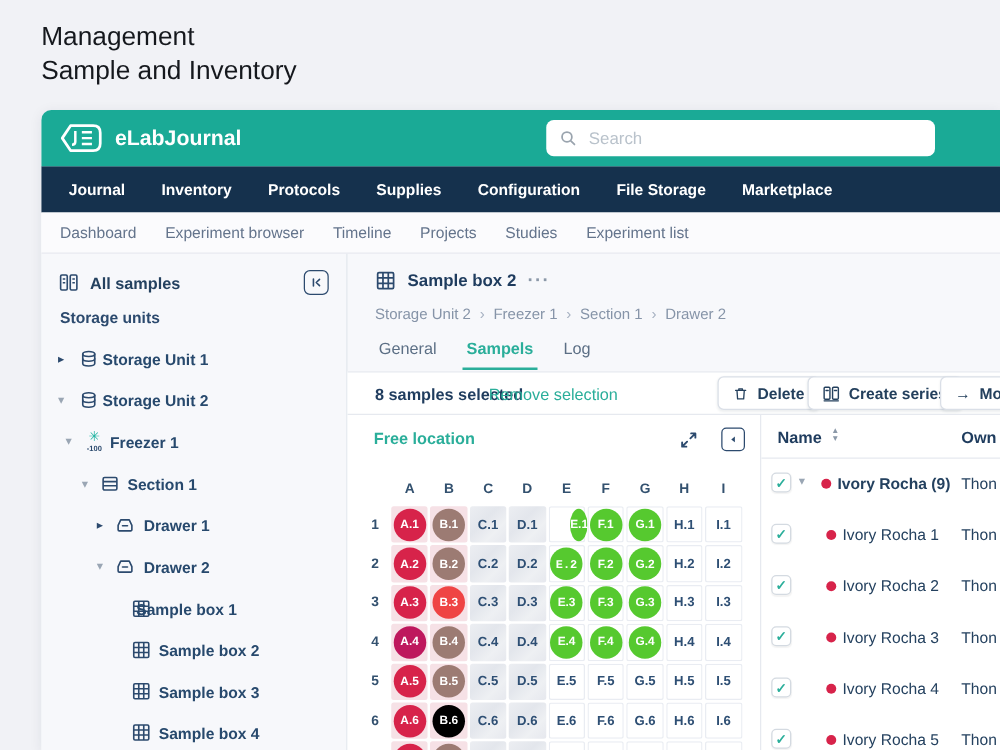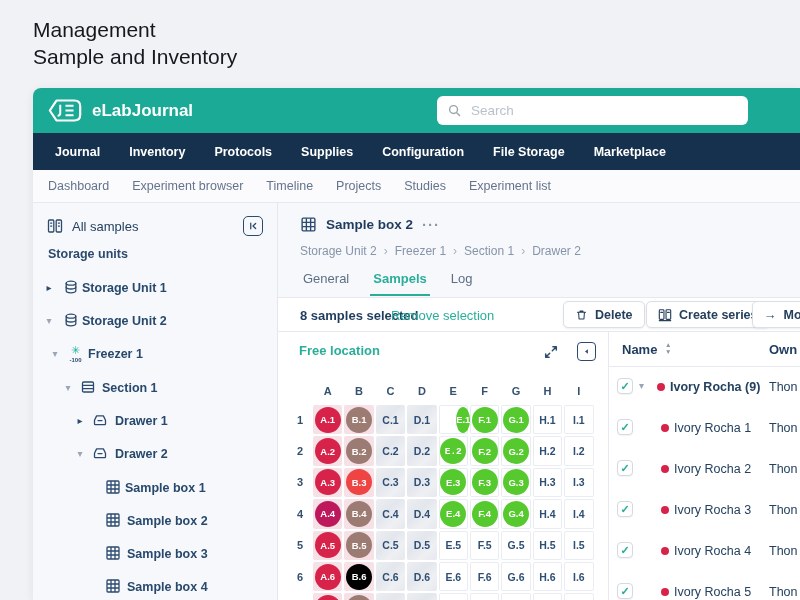--- a/index.html
+++ b/index.html
@@ -19,21 +19,21 @@
   
   .mainnav{height:37px;background:#15314d;display:flex;align-items:center;padding-left:22px;gap:29px}
   .mainnav .nav-item{color:#fff;font-size:12.5px;font-weight:bold;white-space:nowrap;cursor:pointer}
   .subnav{height:33px;background:#fbfbfd;border-bottom:1px solid #e7e9ef;display:flex;align-items:center;
           padding-left:15px;gap:23px;box-sizing:border-box}
   .subnav .nav-item{color:#64748c;font-size:12.5px;white-space:nowrap;cursor:pointer}
   .content{position:absolute;top:115px;left:0;right:0;bottom:0;display:flex}
   
   .sidebar{width:245px;flex:none;position:relative;border-right:1px solid #e4e7ee;box-sizing:border-box}
   .s-allrow{position:absolute;left:14px;top:15px;display:flex;align-items:center;gap:9px;
-            color:#24415f;font-size:13px;font-weight:normal;cursor:pointer}
+            color:#24415f;font-size:13px;font-weight:bold;cursor:pointer}
   .s-collapse{position:absolute;right:14px;top:13px;width:20px;height:20px;border:1.5px solid #2c4a6e;
               border-radius:5px;color:#2c4a6e;display:flex;align-items:center;justify-content:center;
               box-sizing:border-box;cursor:pointer;background:#fff0}
   .s-label{position:absolute;left:15px;top:44px;font-size:12.5px;font-weight:bold;color:#2c4a6e}
   .tree-item{position:absolute;left:0;right:0;height:24px;cursor:pointer}
   .t-caret{position:absolute;top:6px;font-size:10px;width:12px;text-align:center;line-height:12px}
   .t-caret.collapsed{color:#2c4a6e}
   .t-caret.expanded{color:#9aa6b4}
   .t-icon{position:absolute;top:3px;width:17px;height:17px;color:#2c4a6e}
   .t-label{position:absolute;top:5px;white-space:nowrap;color:#27496d;font-size:12.5px;font-weight:bold}
@@ -51,21 +51,21 @@
   .tabs{position:absolute;left:22px;top:63px;display:flex;gap:18px;height:30px}
   .tab{font-size:13px;color:#5c6f85;padding:5px 3px 0;border-bottom:2px solid transparent;box-sizing:border-box;cursor:pointer}
   .tab.active{color:#2aae9a;font-weight:bold;border-bottom-color:#2aae9a}
   .toolbar{position:absolute;left:0;right:0;top:94px;height:35px;background:#fff;
            border-top:1px solid #e6e9ef;border-bottom:1px solid #e6e9ef;box-sizing:border-box}
   .sel-text{position:absolute;left:22px;top:10px;font-size:13px;font-weight:bold;color:#1f3c5e}
   .remove-link{position:absolute;left:113px;top:10px;font-size:13px;color:#2aae9a;cursor:pointer}
   .tbtn{position:absolute;top:3px;height:27px;background:#fff;border:1px solid #dadfe7;border-radius:5px;
         display:flex;align-items:center;gap:7px;padding:0 11px;font-size:12.5px;font-weight:bold;color:#24405d;
         box-shadow:0 1px 2px rgba(30,50,70,.08);box-sizing:border-box;white-space:nowrap;cursor:pointer}
-  #btn-delete{left:285px}
+  #btn-delete{left:296px}
   #btn-series{left:368px}
   #btn-move{left:474px;width:92px}
   .panes{position:absolute;left:0;right:0;top:129px;bottom:0}
   .grid-pane{position:absolute;left:0;top:0;bottom:0;width:330px;background:#fff;overflow:hidden}
   .free-loc{position:absolute;left:21px;top:11px;font-size:13px;font-weight:bold;color:#2aae9a;cursor:pointer}
   #expand-btn{position:absolute;left:265px;top:12px;color:#2c4a6e;cursor:pointer}
   #panel-collapse{position:absolute;left:299px;top:10px;width:19px;height:19px;border:1.5px solid #2c4a6e;
                   border-radius:4px;display:flex;align-items:center;justify-content:center;box-sizing:border-box;
                   color:#2c4a6e;cursor:pointer}
   .sgrid{position:absolute;left:10px;top:46px;display:grid;
@@ -231,21 +231,21 @@
             </span>
             <span class="t-label" style="left: 82px;">Drawer 2</span>
           </div>
           <div class="tree-item" style="top: 273px;">
             <span class="t-icon" style="left: 72px;">
               <svg width="16" height="16" viewBox="0 0 16 16" fill="none" stroke="currentColor" stroke-width="1.3" stroke-linejoin="round">
                 <rect x="2" y="2" width="12" height="12" rx="1"></rect>
                 <path d="M6 2v12 M10 2v12 M2 6h12 M2 10h12"></path>
               </svg>
             </span>
-            <span class="t-label" style="left: 92px; text-align: center;">Sample box 1</span>
+            <span class="t-label" style="left: 76px; text-align: center;">Sample box 1</span>
           </div>
           <div class="tree-item" style="top: 306px;">
             <span class="t-icon" style="left: 72px;">
               <svg width="16" height="16" viewBox="0 0 16 16" fill="none" stroke="currentColor" stroke-width="1.3" stroke-linejoin="round">
                 <rect x="2" y="2" width="12" height="12" rx="1"></rect>
                 <path d="M6 2v12 M10 2v12 M2 6h12 M2 10h12"></path>
               </svg>
             </span>
             <span class="t-label" style="left: 94px;">Sample box 2</span>
           </div>

